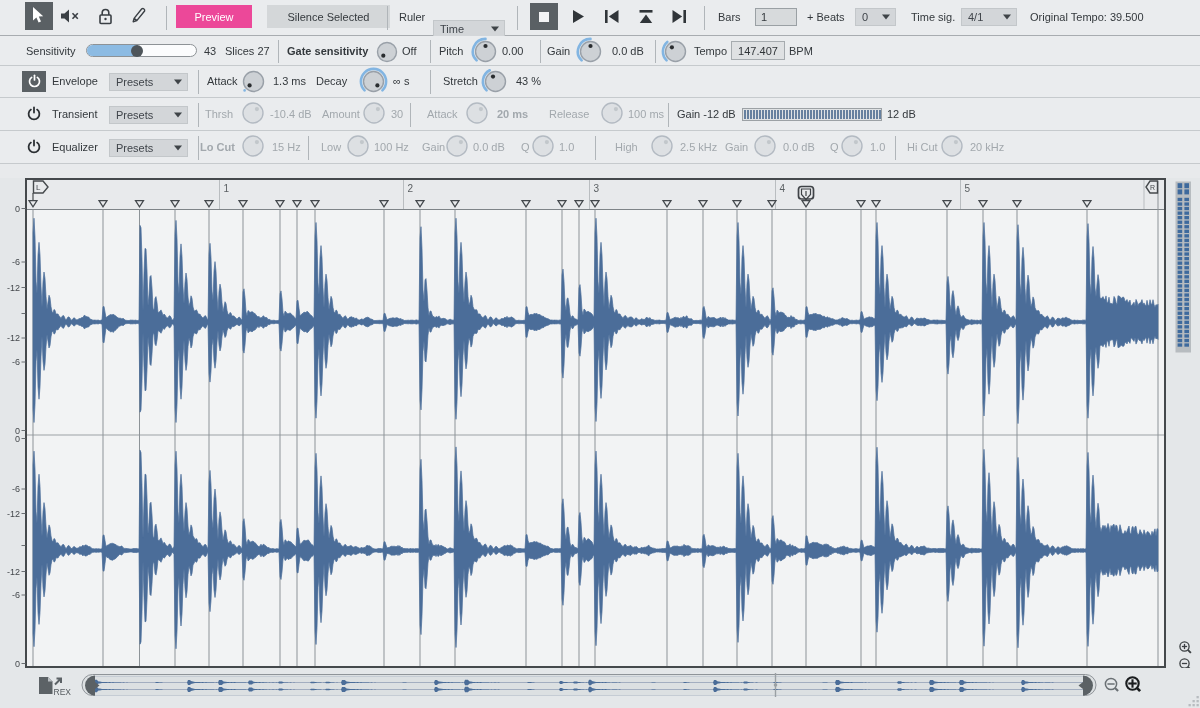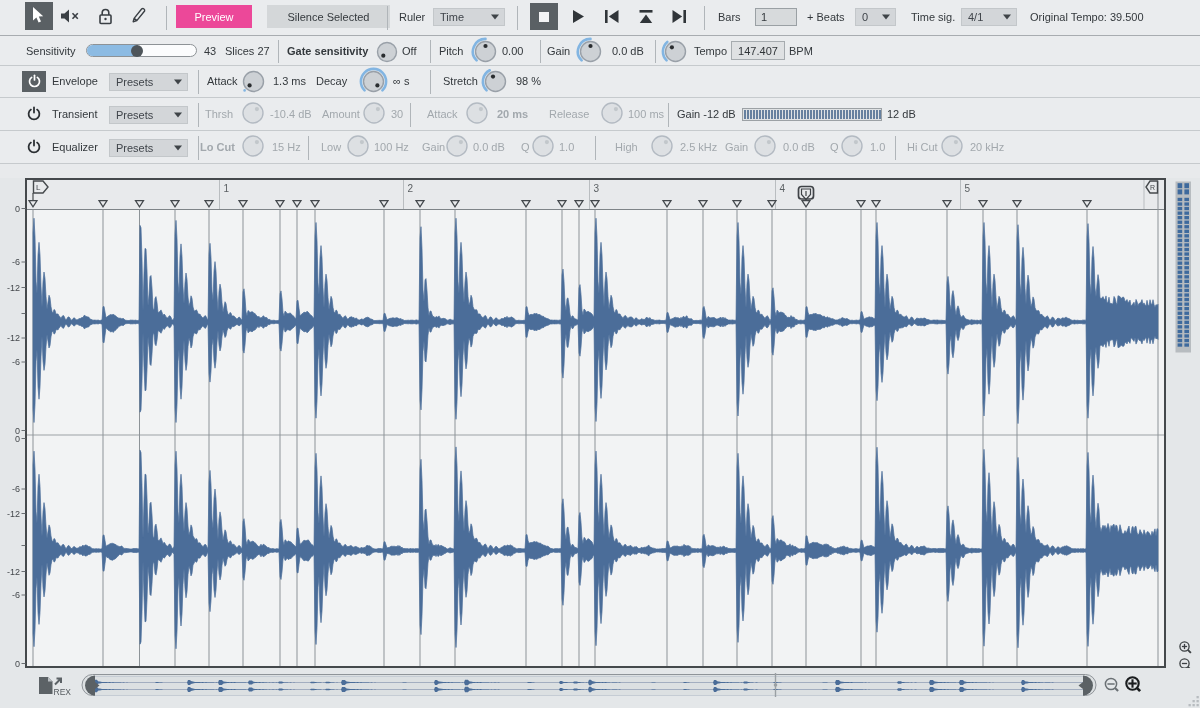--- a/index.html
+++ b/index.html
@@ -22,21 +22,21 @@
         <circle cx="8.5" cy="11" r="1.2" fill="#3a3f44"></circle>
       </svg>
       <svg style="position:absolute;left:130px;top:7px" width="18" height="18" viewBox="0 0 18 18">
         <path d="M3.2,14.8 L4.1,11.4 L11.8,1.8 A1.9,1.9 0 0 1 14.6,4.0 L6.8,13.6 Z M4.1,11.4 L6.8,13.6" fill="none" stroke="#3a3f44" stroke-width="1.4" stroke-linejoin="round"></path>
       </svg>
       <div style="position:absolute;left:166px;top:6px;width:1px;height:24px;background:#b0b5b9"></div>
       <div style="position:absolute;left:176px;top:5px;width:76px;height:23px;background:#ec4899;color:#fff;font-size:11px;display:flex;align-items:center;justify-content:center">Preview</div>
       <div style="position:absolute;left:267px;top:5px;width:123px;height:23px;background:#d4d7d9;color:#34393d;font-size:11px;display:flex;align-items:center;justify-content:center">Silence Selected</div>
       <div style="position:absolute;left:387px;top:6px;width:1px;height:24px;background:#b0b5b9"></div>
       <div style="position:absolute;left:399px;top:11px;font-size:11px;color:#33383c;font-weight:normal;white-space:nowrap">Ruler</div>
-      <div style="position:absolute;left:433px;top:8px;width:72px;height:18px;background:#d3d6d9;border:1px solid #c3c7ca;box-sizing:border-box">
+      <div style="position:absolute;left:433px;top:20px;width:72px;height:18px;background:#d3d6d9;border:1px solid #c3c7ca;box-sizing:border-box">
         <span style="position:absolute;left:6px;top:50%;transform:translateY(-50%);font-size:11px;color:#3f444a">Time</span>
         <span style="position:absolute;right:5px;top:50%;transform:translateY(-50%);width:0;height:0;border-left:4px solid transparent;border-right:4px solid transparent;border-top:5px solid #3f4448"></span>
       </div>
       <div style="position:absolute;left:517px;top:6px;width:1px;height:24px;background:#b0b5b9"></div>
       <div style="position:absolute;left:530px;top:3px;width:28px;height:27px;background:#5a6064"></div>
       <svg style="position:absolute;left:538px;top:11px" width="12" height="12" viewBox="0 0 12 12">
         <rect x="1" y="1" width="10" height="10" fill="#f2f3f4"></rect>
       </svg>
       <svg style="position:absolute;left:572px;top:10px" width="14" height="14" viewBox="0 0 14 14">
         <path d="M1,0 L12,6.5 L1,13 Z" fill="#303539"></path>
@@ -135,21 +135,21 @@
         <circle cx="19.4" cy="19.4" r="2.1" fill="#2a2d30"></circle>
       </svg>
       <div style="position:absolute;left:393px;top:9px;font-size:11px;color:#33383c;font-weight:normal;white-space:nowrap">∞ s</div>
       <div style="position:absolute;left:430px;top:4px;width:1px;height:24px;background:#b0b5b9"></div>
       <div style="position:absolute;left:443px;top:9px;font-size:11px;color:#33383c;font-weight:normal;white-space:nowrap">Stretch</div>
       <svg style="position:absolute;left:480px;top:0px" width="31" height="31" viewBox="0 0 31 31">
         <path d="M6.59,24.41 A12.6,12.6 0 0 1 9.78,4.27" fill="none" stroke="#82b5e2" stroke-width="2.6" stroke-linecap="round"></path>
         <circle cx="15.5" cy="15.5" r="10" fill="#cdd1d5" stroke="#99a0a8" stroke-width="1.4"></circle>
         <circle cx="13.0" cy="10.6" r="2.1" fill="#2a2d30"></circle>
       </svg>
-      <div style="position:absolute;left:516px;top:9px;font-size:11px;color:#33383c;font-weight:normal;white-space:nowrap">98 %</div>
+      <div style="position:absolute;left:516px;top:9px;font-size:11px;color:#33383c;font-weight:normal;white-space:nowrap">43 %</div>
     </div>
     <div style="position:absolute;left:0;top:98px;width:1200px;height:33px;background:#eaecee;border-bottom:1px solid #c6cacd;box-sizing:border-box">
       <svg style="position:absolute;left:26px;top:8px" width="16" height="16" viewBox="0 0 16 16">
         <path d="M11.10,3.58 A5.4,5.4 0 1 1 4.90,3.58" fill="none" stroke="#2c3034" stroke-width="1.8" stroke-linecap="round"></path>
         <line x1="8" y1="1.3999999999999997" x2="8" y2="6.5" stroke="#2c3034" stroke-width="1.8" stroke-linecap="round"></line>
       </svg>
       <div style="position:absolute;left:52px;top:10px;font-size:11px;color:#33383c;font-weight:normal;white-space:nowrap">Transient</div>
       <div style="position:absolute;left:109px;top:8px;width:79px;height:18px;background:#d3d6d9;border:1px solid #c3c7ca;box-sizing:border-box">
         <span style="position:absolute;left:6px;top:50%;transform:translateY(-50%);font-size:11px;color:#3f444a">Presets</span>
         <span style="position:absolute;right:5px;top:50%;transform:translateY(-50%);width:0;height:0;border-left:4px solid transparent;border-right:4px solid transparent;border-top:5px solid #3f4448"></span>

